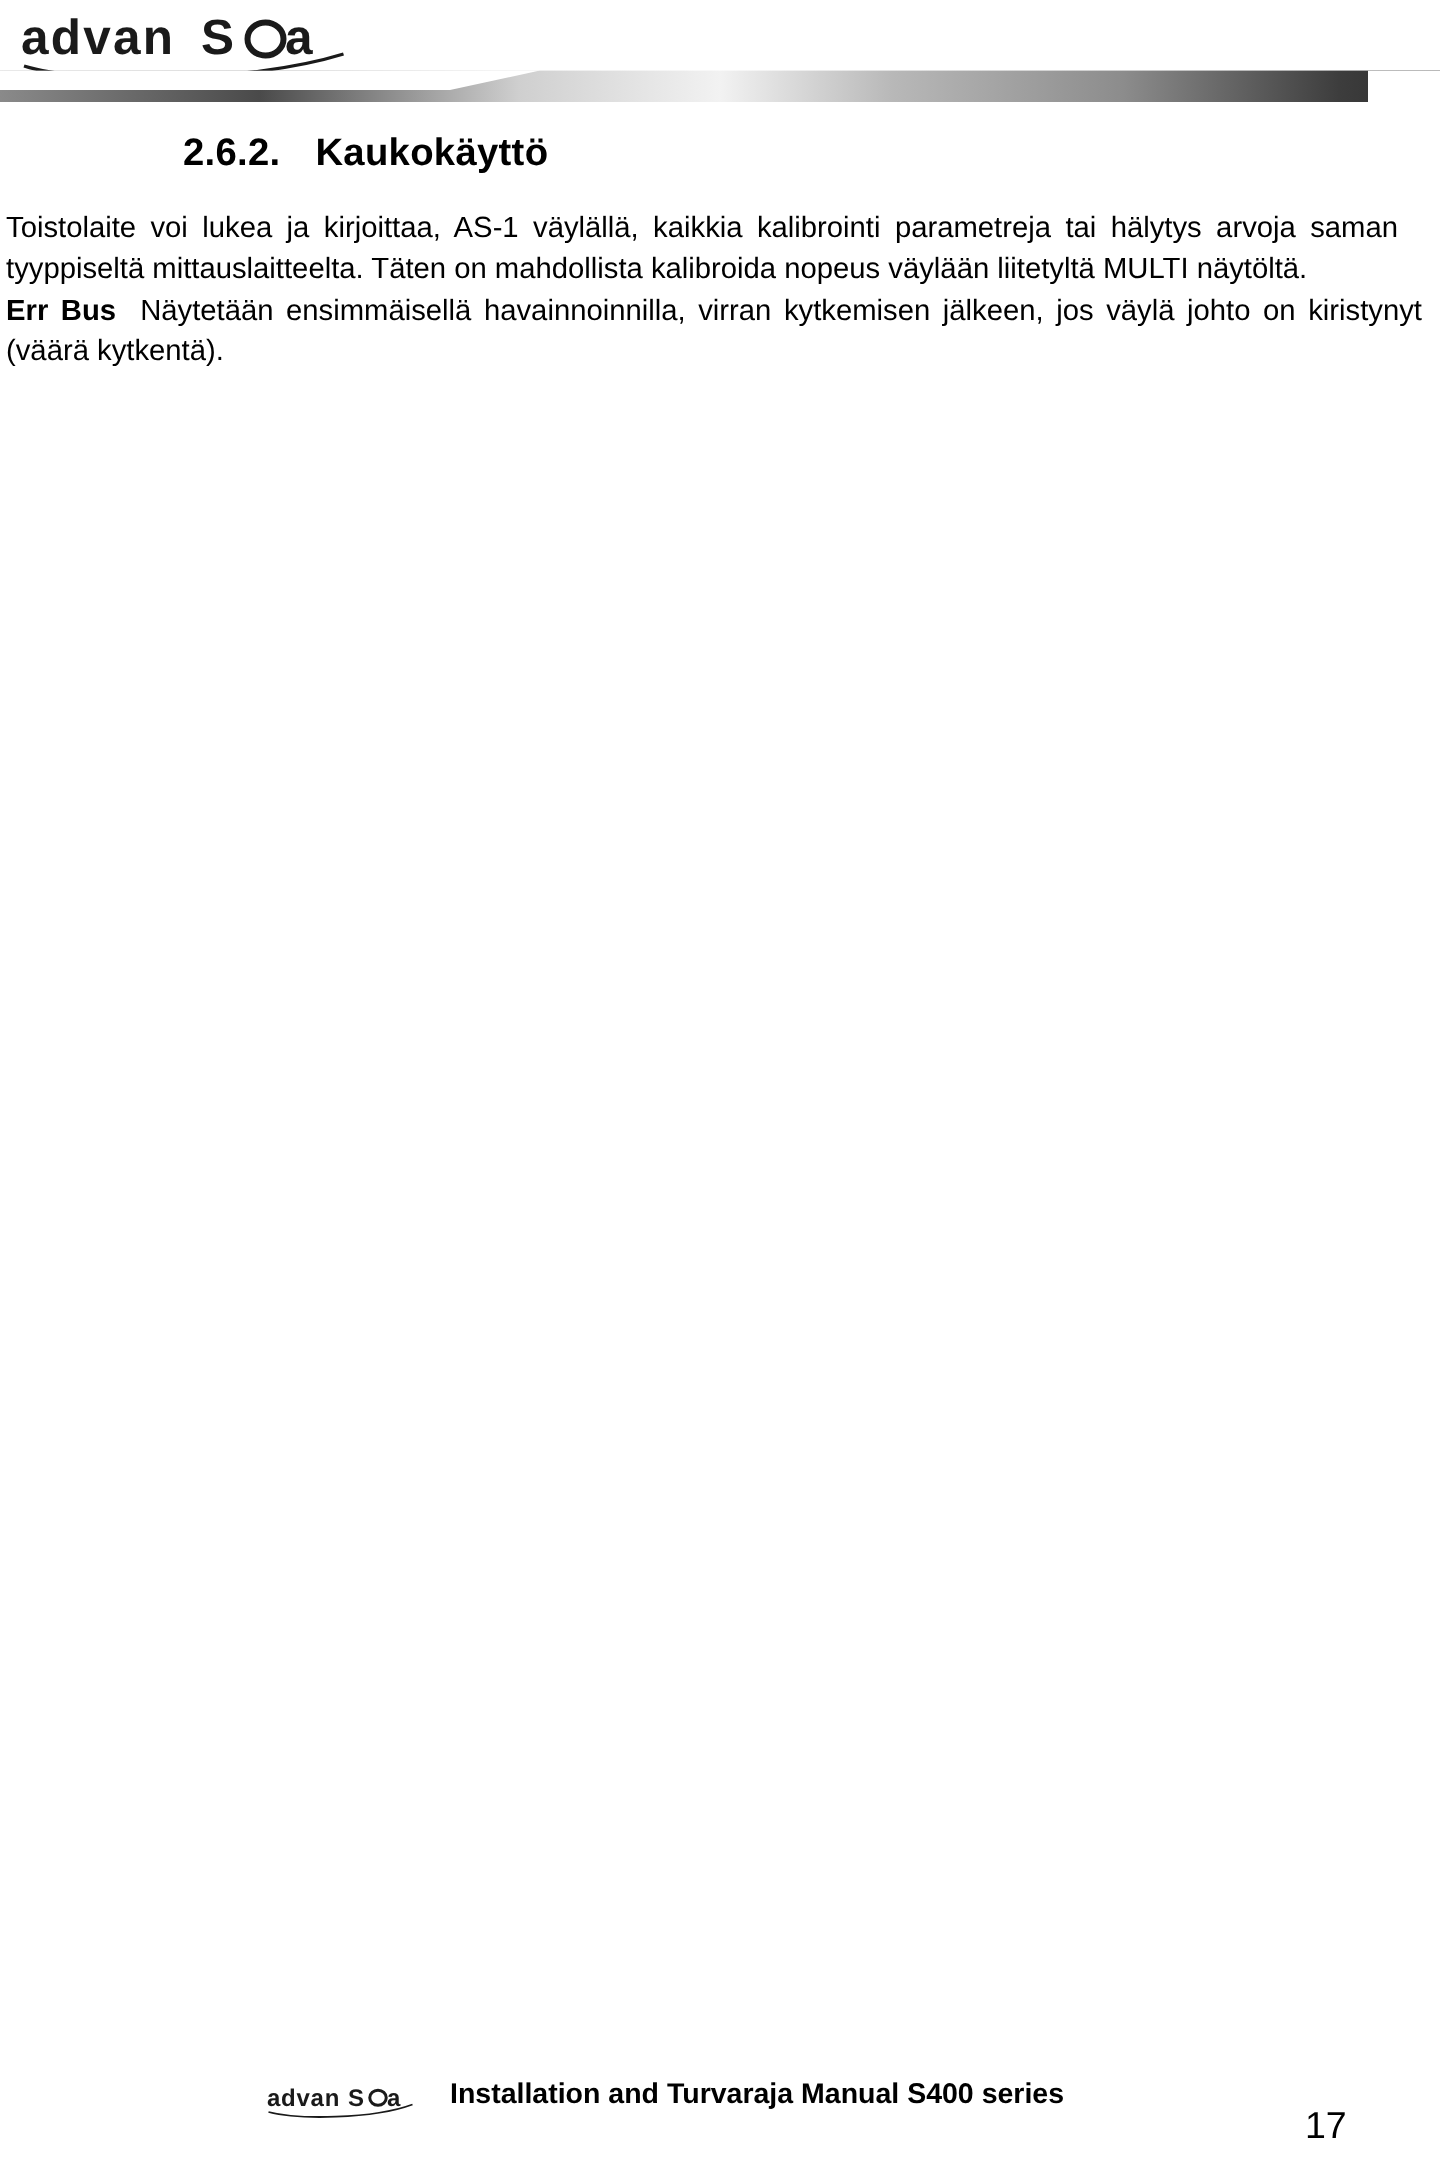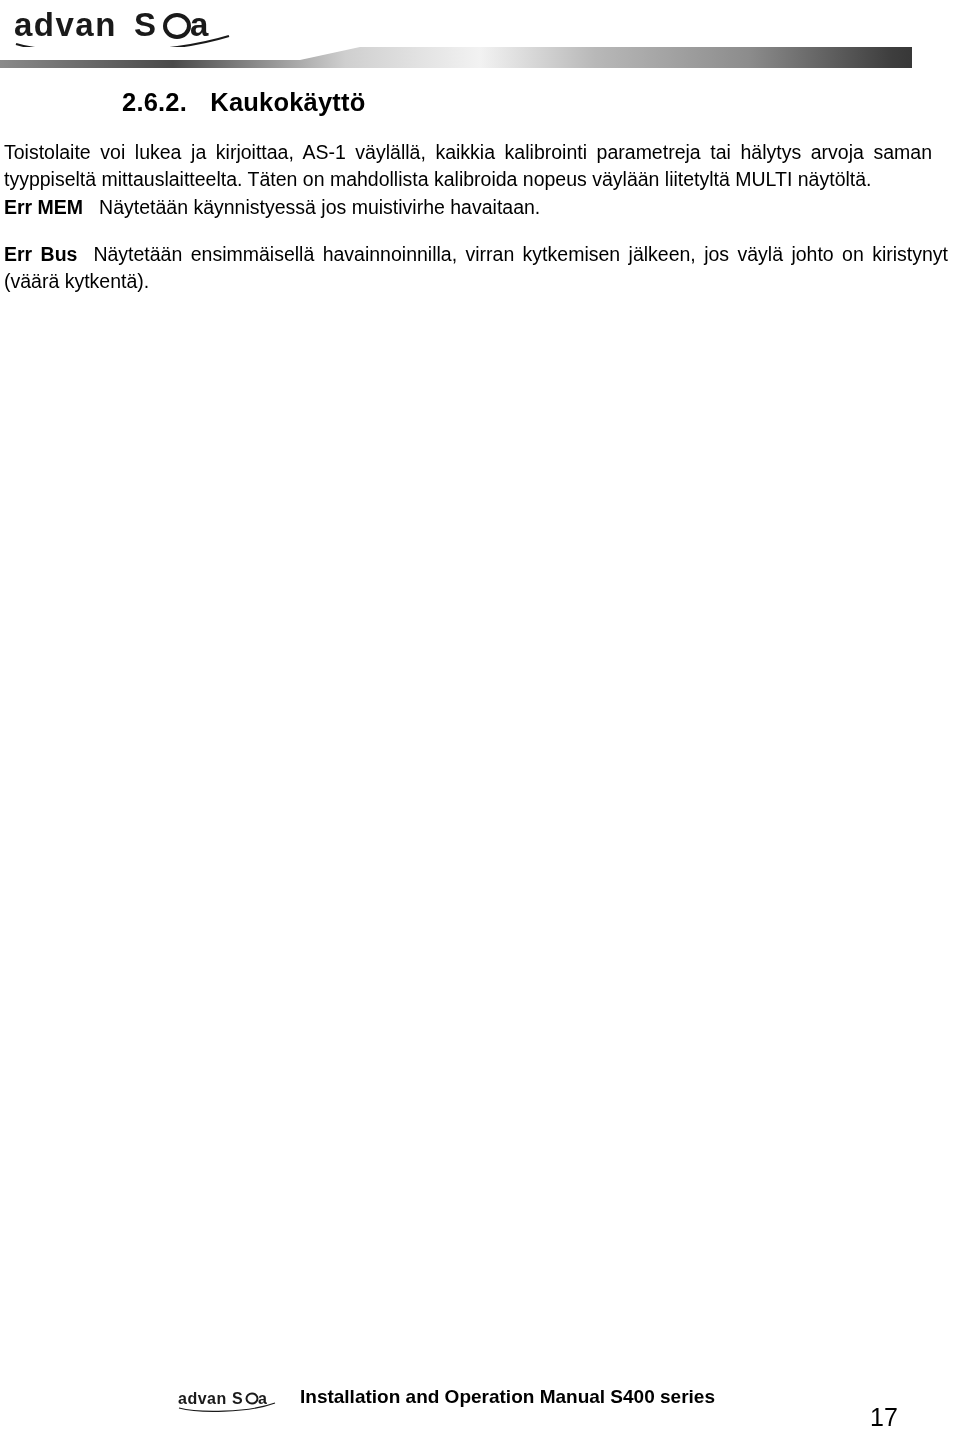--- a/index.html
+++ b/index.html
@@ -184,38 +184,35 @@
       <span class="indent-gap"></span><span>Kaukokäyttö</span>
     </h2>
 
     <p class="body para-block">Toistolaite voi lukea ja kirjoittaa, AS-1 väylällä, kaikkia kalibrointi parametreja tai hälytys arvoja saman tyyppiseltä mittauslaitteelta.   Täten on mahdollista kalibroida nopeus väylään liitetyltä MULTI näytöltä.</p>
 
 
 
 
 
 
-    <div class="msg-block">
-      <span class="term">Err MEM</span><span class="indent-gap"></span><span>Näytetään käynnistyessä jos muistivirhe havaitaan.</span>
-    </div>
 
     <div class="msg-block">
       <span class="term">Err Bus</span><span class="indent-gap"></span><span>Näytetään ensimmäisellä havainnoinnilla, virran kytkemisen jälkeen, jos väylä johto on kiristynyt (väärä kytkentä).</span>
     </div>
 
   </div>
 </div>
 
 <div class="footer">
   <div class="footer-inner">
     <div class="footer-logo">
       <svg width="110" height="24" viewBox="0 0 110 24" xmlns="http://www.w3.org/2000/svg">
         <text x="0" y="16" font-family="Liberation Sans, sans-serif" font-size="16" font-weight="bold" letter-spacing="0.5" fill="#1a1a1a">advan</text>
         <text x="54" y="16" font-family="Liberation Sans, sans-serif" font-size="16" font-weight="bold" fill="#1a1a1a">S</text>
         <ellipse cx="74" cy="10.5" rx="5.5" ry="5" fill="none" stroke="#1a1a1a" stroke-width="2"></ellipse>
         <text x="80" y="16" font-family="Liberation Sans, sans-serif" font-size="16" font-weight="bold" fill="#1a1a1a">a</text>
         <path d="M1 20 C 20 25, 70 25, 97 15" fill="none" stroke="#1a1a1a" stroke-width="1.2"></path>
       </svg>
     </div>
-    <div class="footer-title">Installation and Operation Manual S400 series</div>
+    <div class="footer-title">Installation and Turvaraja Manual S400 series</div>
     <div class="footer-page">17</div>
   </div>
 </div>
 
 </body></html>

